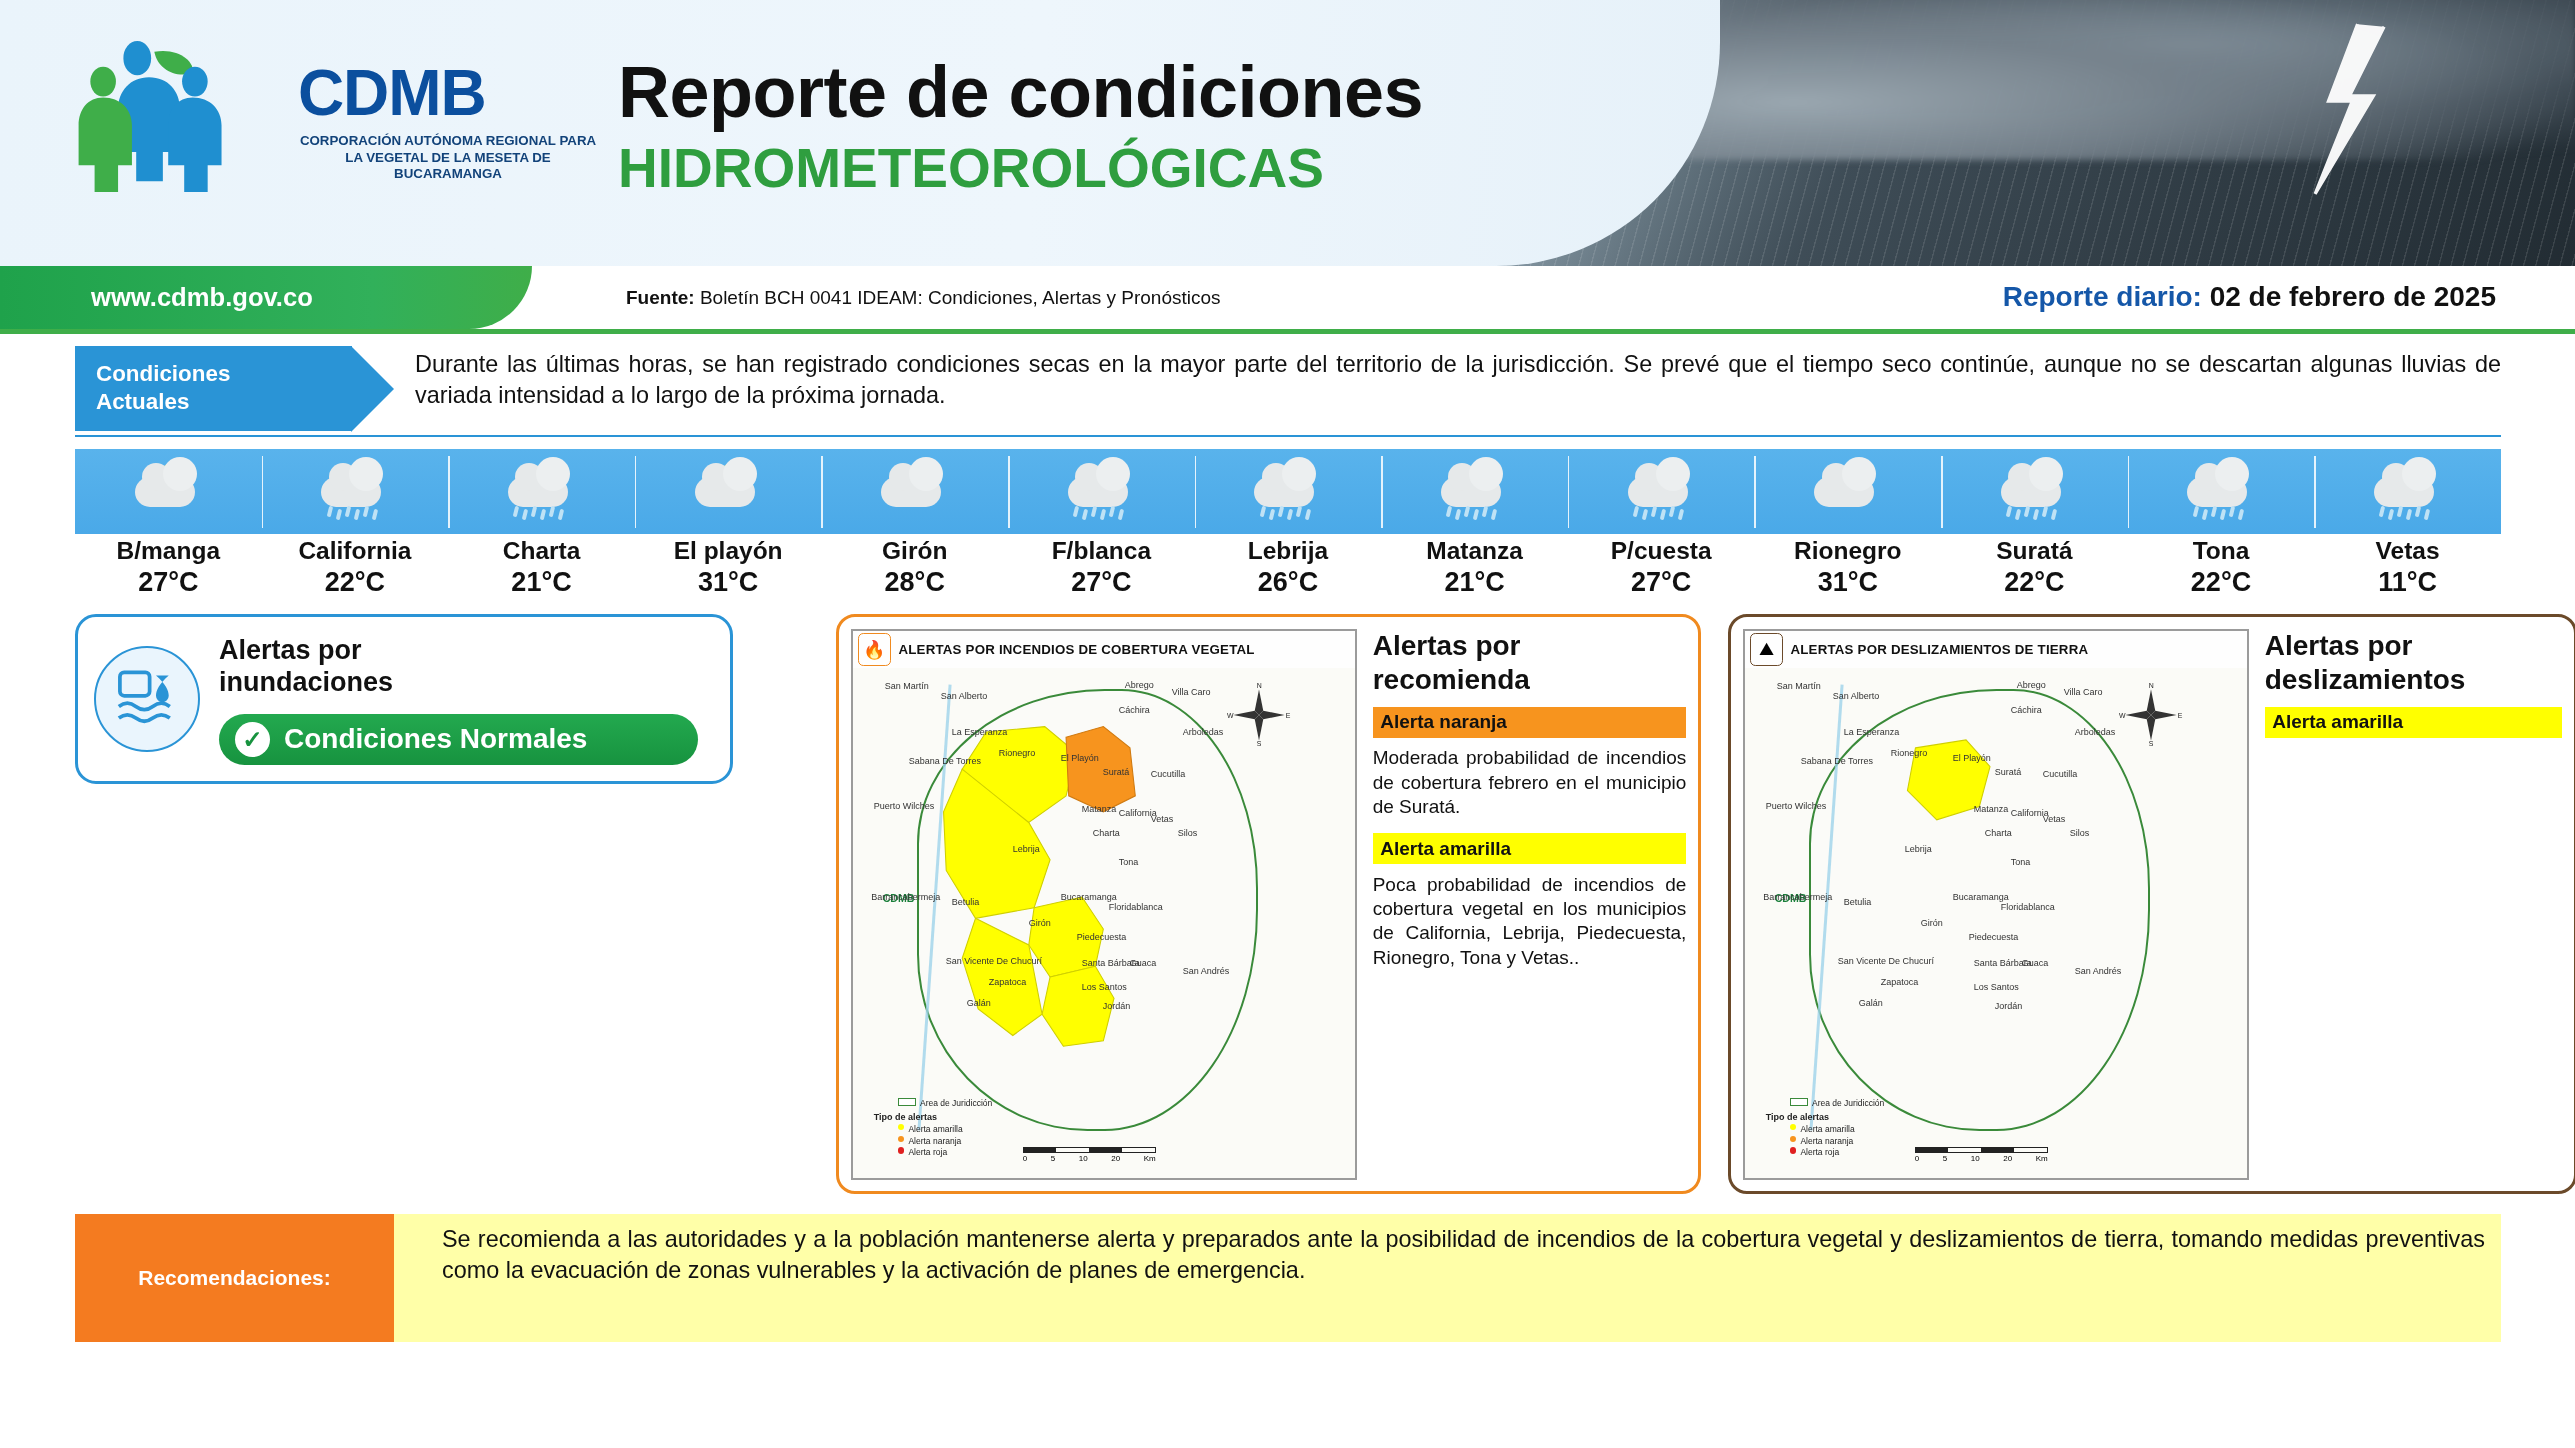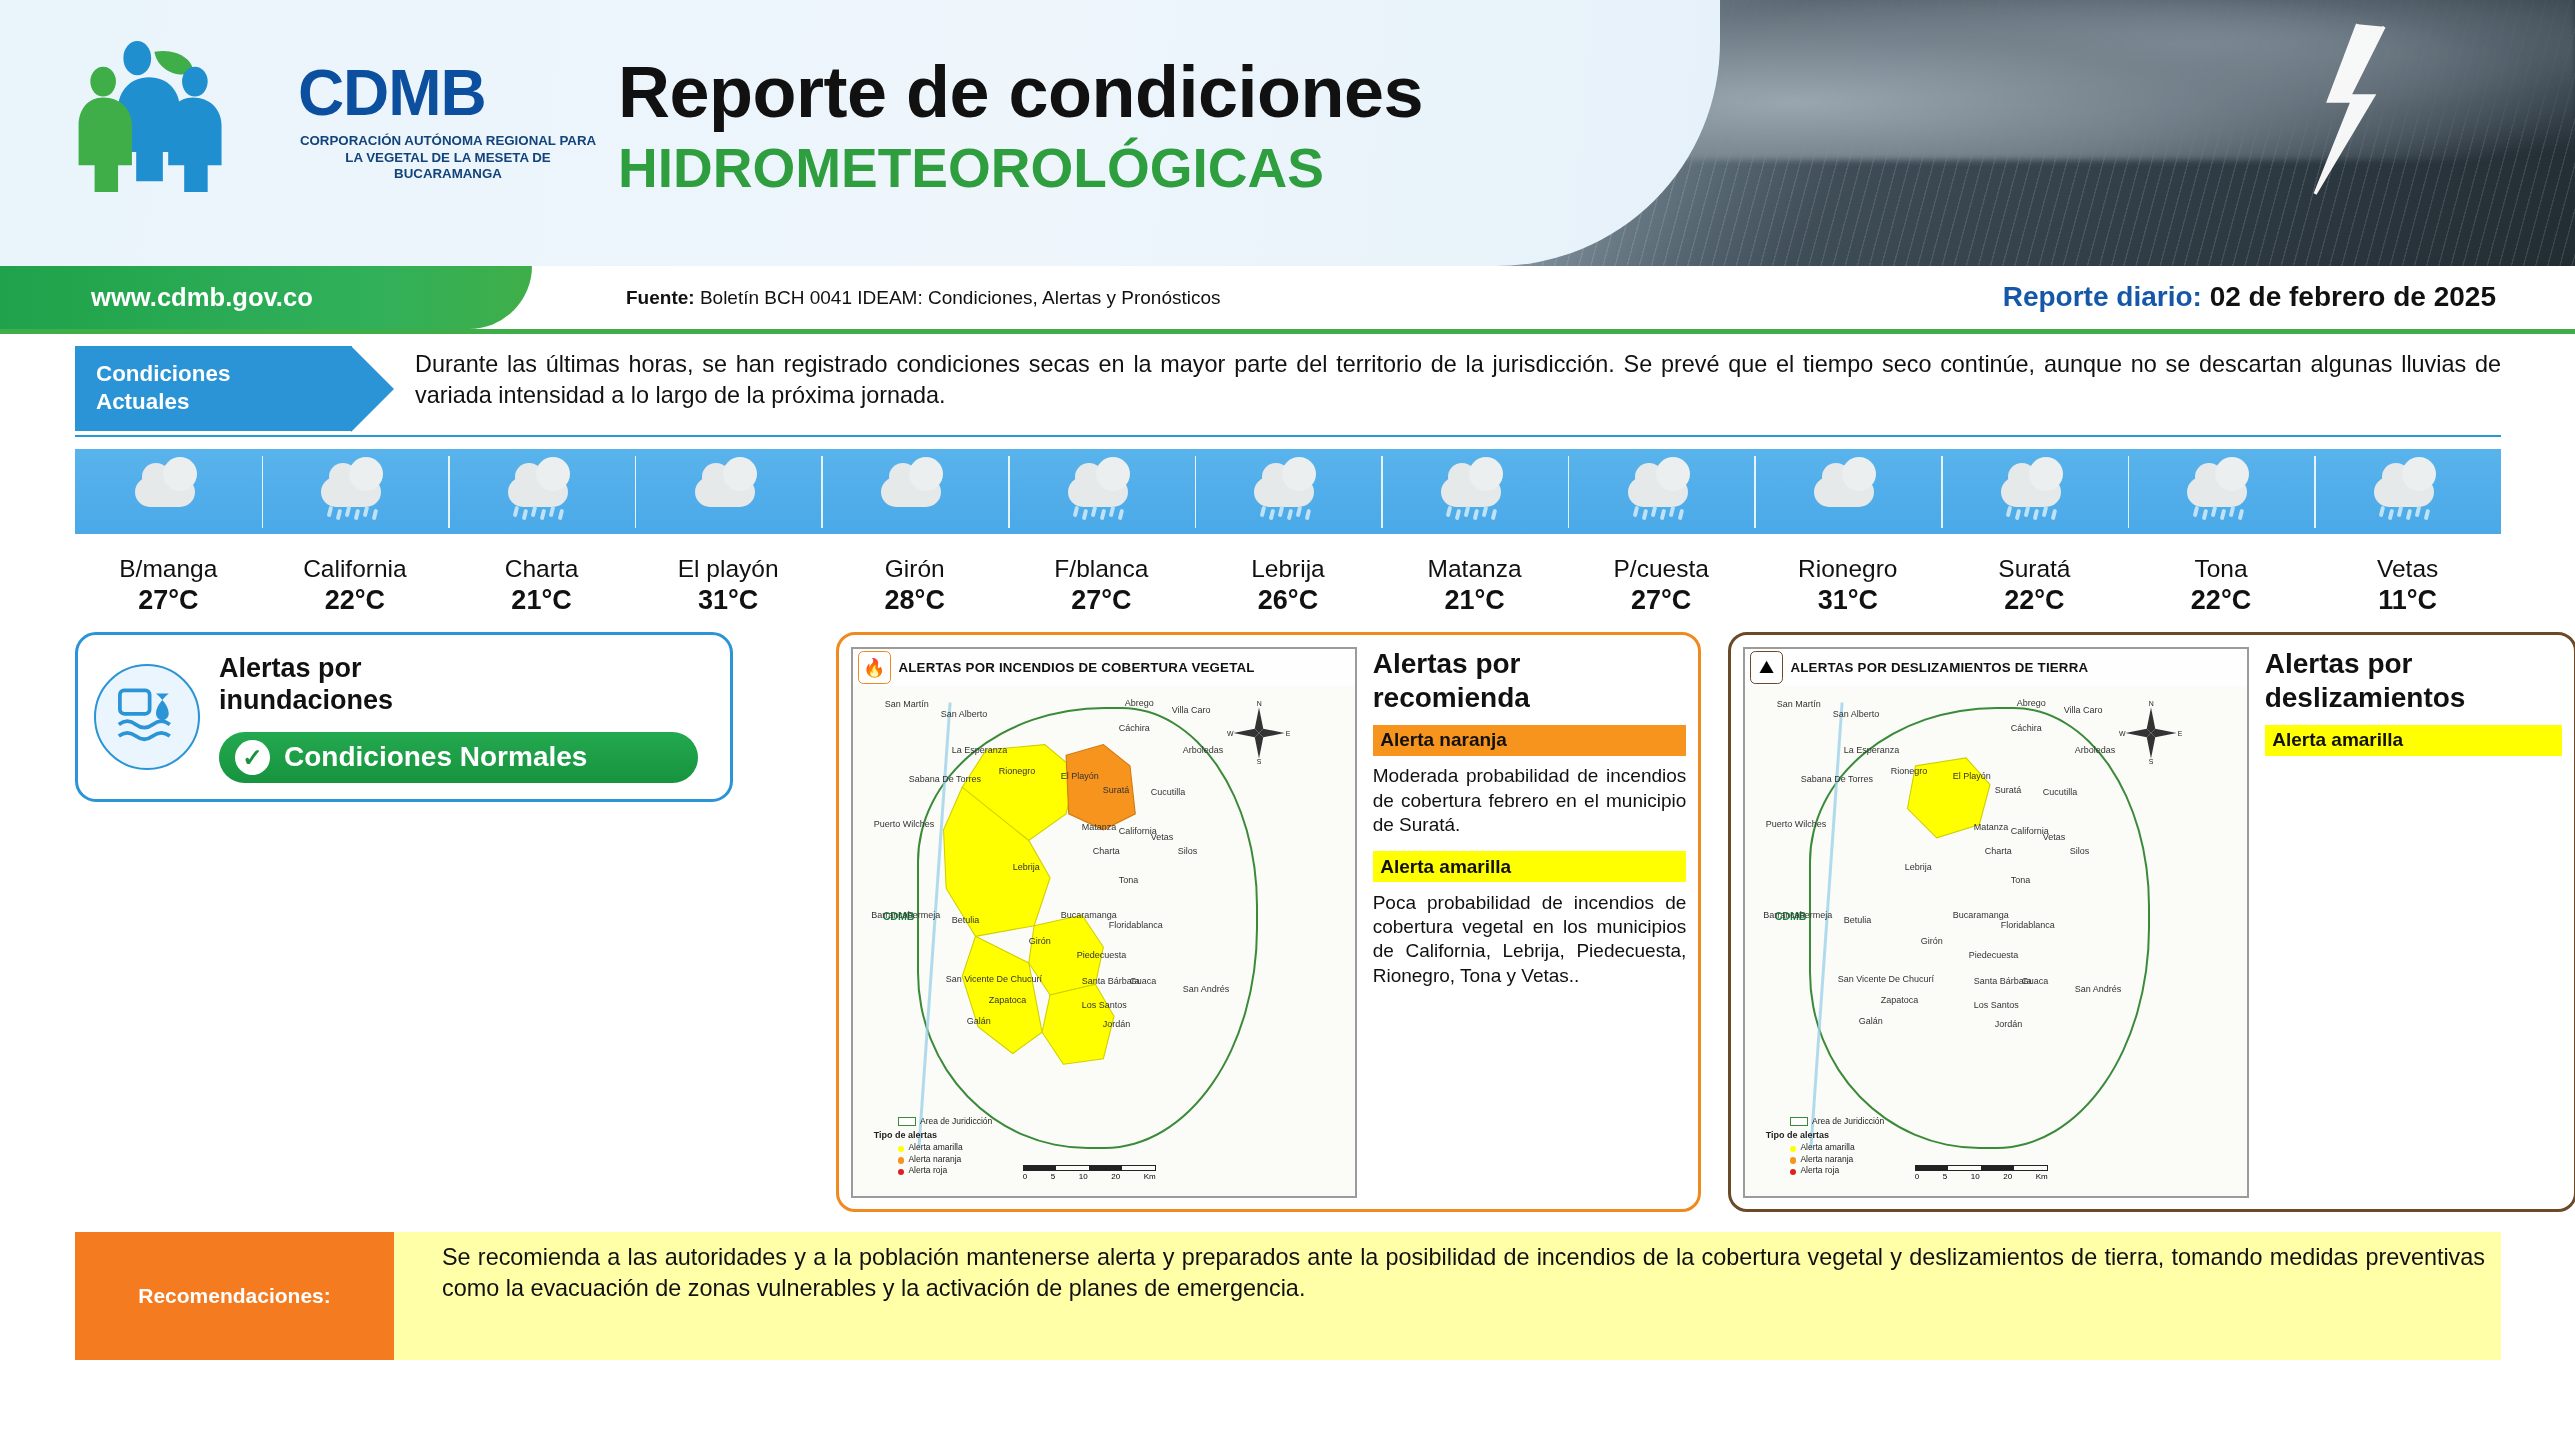--- a/index.html
+++ b/index.html
@@ -106,21 +106,21 @@
     position:relative; margin: 10.6px 75px 0 75px; height: 85px;
     background: linear-gradient(180deg,#59b3ec 0%, #4aa9e8 100%);
     display:flex;
   }
   .temp-cell{ flex:1; position:relative; display:flex; align-items:center; justify-content:center; }
   .temp-cell + .temp-cell:before{
     content:""; position:absolute; left:0; top: 6.4px; bottom: 6.4px; width: 1.6px; background: rgba(255,255,255,0.85);
   }
   .temp-labels{ display:flex; margin: 0 75px; }
   .temp-lab{ flex:1; text-align:center; }
-  .temp-lab .city{ font-size: 24.5px; color:#111; line-height:1.2; margin-top:20px;}
+  .temp-lab .city{ font-size: 24.5px; color:#111; line-height:1.2; margin-top:2px;font-weight:bold;}
   .temp-lab .val{ font-size: 27px; font-weight:bold; color:#111; line-height:1.25;}
   .temp-labels-wrap{ position:relative; }
   .temp-labels-wrap:after{
     content:""; position:absolute; left:75px; right:75px; bottom:-4.3px; height:2.1px; background:#ffffff;
   }
 
   
   .wicon{ position:relative; width: 80px; height: 59px; }
   .cloud{
     position:absolute; left: 6.4px; bottom: 14px; width: 60px; height: 30px; background:#e6e9ea; border-radius: 16px;
@@ -195,21 +195,21 @@
   }
   .riverline{
     position:absolute; left: 80px; top: 16px; width: 3.2px; height: 447px; background:#9fd3ea; transform: rotate(4deg); opacity:.8;
   }
   .maptxt{ position:absolute; font-size: 9px; color:#333; }
   .compass{ position:absolute; right: 64px; top: 15px; width: 64px; height: 64px; }
   .legend{
     position:absolute; left: 21px; bottom: 21px; font-size: 8.5px; color:#222;
   }
   .legend .ttl{ font-weight:bold; font-size: 9px; margin: 4.3px 0 2.1px; }
-  .legend .row{ display:flex; align-items:flex-end; gap:4.3px; margin-top: 1.6px; padding-left: 24px; }
+  .legend .row{ display:flex; align-items:flex-start; gap:4.3px; margin-top: 1.6px; padding-left: 24px; }
   .legend .dot{ width:6.4px; height:6.4px; border-radius:50%; }
   .legend .areabox{ width: 18px; height: 8.5px; border:1.1px solid #3a8a3a; background:#fff; }
   .scalebar{ position:absolute; left: 170px; bottom: 15px; width: 133px; }
   .scalebar .bar{ display:flex; height: 6.4px; border:0.5px solid #222; }
   .scalebar .bar span{ flex:1; }
   .scalebar .bar span:nth-child(odd){ background:#222; }
   .scalebar .nums{ display:flex; justify-content:space-between; font-size:8px; margin-top:1.1px;}
   .cdmb-mini{ position:absolute; left: 30px; top: 224px; font-size: 10.6px; color:#1b7f3b; font-weight:bold; }
 
   .alert-side{ margin-left: 16px; flex:1; }

